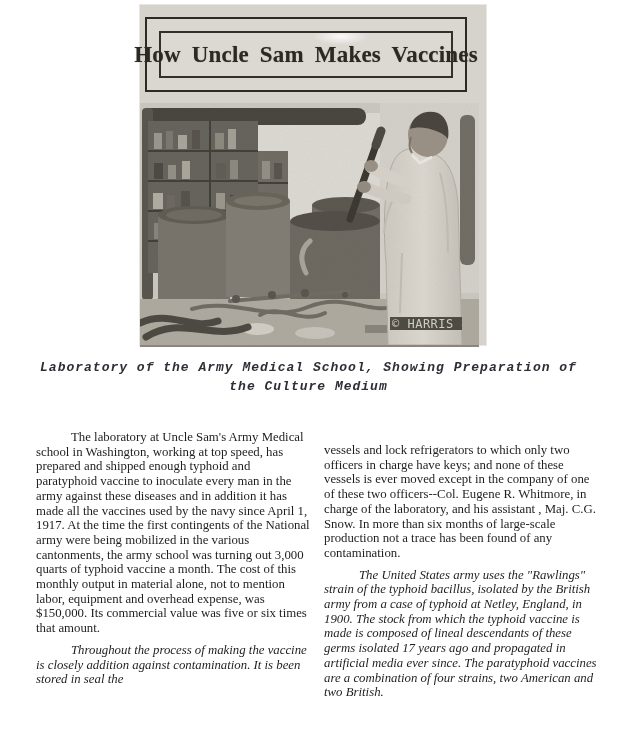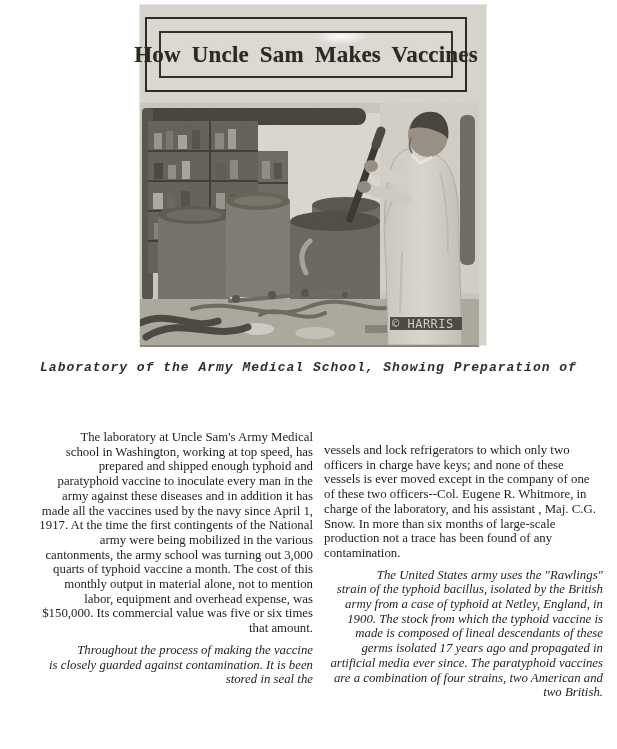--- a/index.html
+++ b/index.html
@@ -50,21 +50,21 @@
   }
   
   .col{
     position:absolute;color:#1e1e1e;font-family:"Liberation Serif", serif;
     font-size:12.8px;line-height:14.7px;text-align:left;
   }
   .col-left{left:36px;top:430px;width:277px;}
   .col-right{left:324px;top:443px;width:279px;}
   .col p{margin:0;}
   .col p + p{margin-top:7px;font-style:italic;}
-  .col p.indent{text-indent:35px;text-align:right;}
+  .col p.indent{text-indent:35px;}
 </style>
 </head>
 <body>
 
 <div class="page">
 
   <div class="scan">
 
     <div class="headline-box">
       <div class="headline-inner">
@@ -194,24 +194,25 @@
         <rect x="250" y="214" width="72" height="13" fill="#4e4b43"></rect>
 
         <rect width="339" height="242" filter="url(#grain)" opacity="0.22"></rect>
       </svg>
       <div class="photo-credit">© HARRIS &amp; EWING</div>
     </div>
   </div>
 
   <div class="caption">
     <div>Laboratory of the Army Medical School, Showing Preparation of</div>
+    <div>the Culture Medium</div>
   </div>
 
   <div class="col col-left">
     <p class="indent">The laboratory at Uncle Sam's Army Medical school in Washington, working at top speed, has prepared and shipped enough typhoid and paratyphoid vaccine to inoculate every man in the army against these diseases and in addition it has made all the vaccines used by the navy since April 1, 1917. At the time the first contingents of the National army were being mobilized in the various cantonments, the army school was turning out 3,000 quarts of typhoid vaccine a month. The cost of this monthly output in material alone, not to mention labor, equipment and overhead expense, was $150,000. Its commercial value was five or six times that amount.</p>
-    <p class="indent">Throughout the process of making the vaccine is closely guarded against contamination. It is been stored in seal the</p>
+    <p class="indent">Throughout the process of making the vaccine is closely addition against contamination. It is been stored in seal the</p>
   </div>
   <div class="col col-right">
     <p>vessels and lock refrigerators to which only two officers in charge have keys; and none of these vessels is ever moved except in the company of one of these two officers--Col. Eugene R. Whitmore, in charge of the laboratory, and his assistant , Maj. C.G. Snow.  In more than six months of large-scale production not a trace has been found of any contamination.</p>
     <p class="indent">The United States army uses the "Rawlings" strain of the typhoid bacillus, isolated by the British army from a case of typhoid at Netley, England, in 1900. The stock from which the typhoid vaccine is made is composed of lineal descendants of these germs isolated 17 years ago and propagated in artificial media ever since. The paratyphoid vaccines are a combination of four strains, two American and two British.</p>
   </div>
 
 </div>
 
 </body></html>

